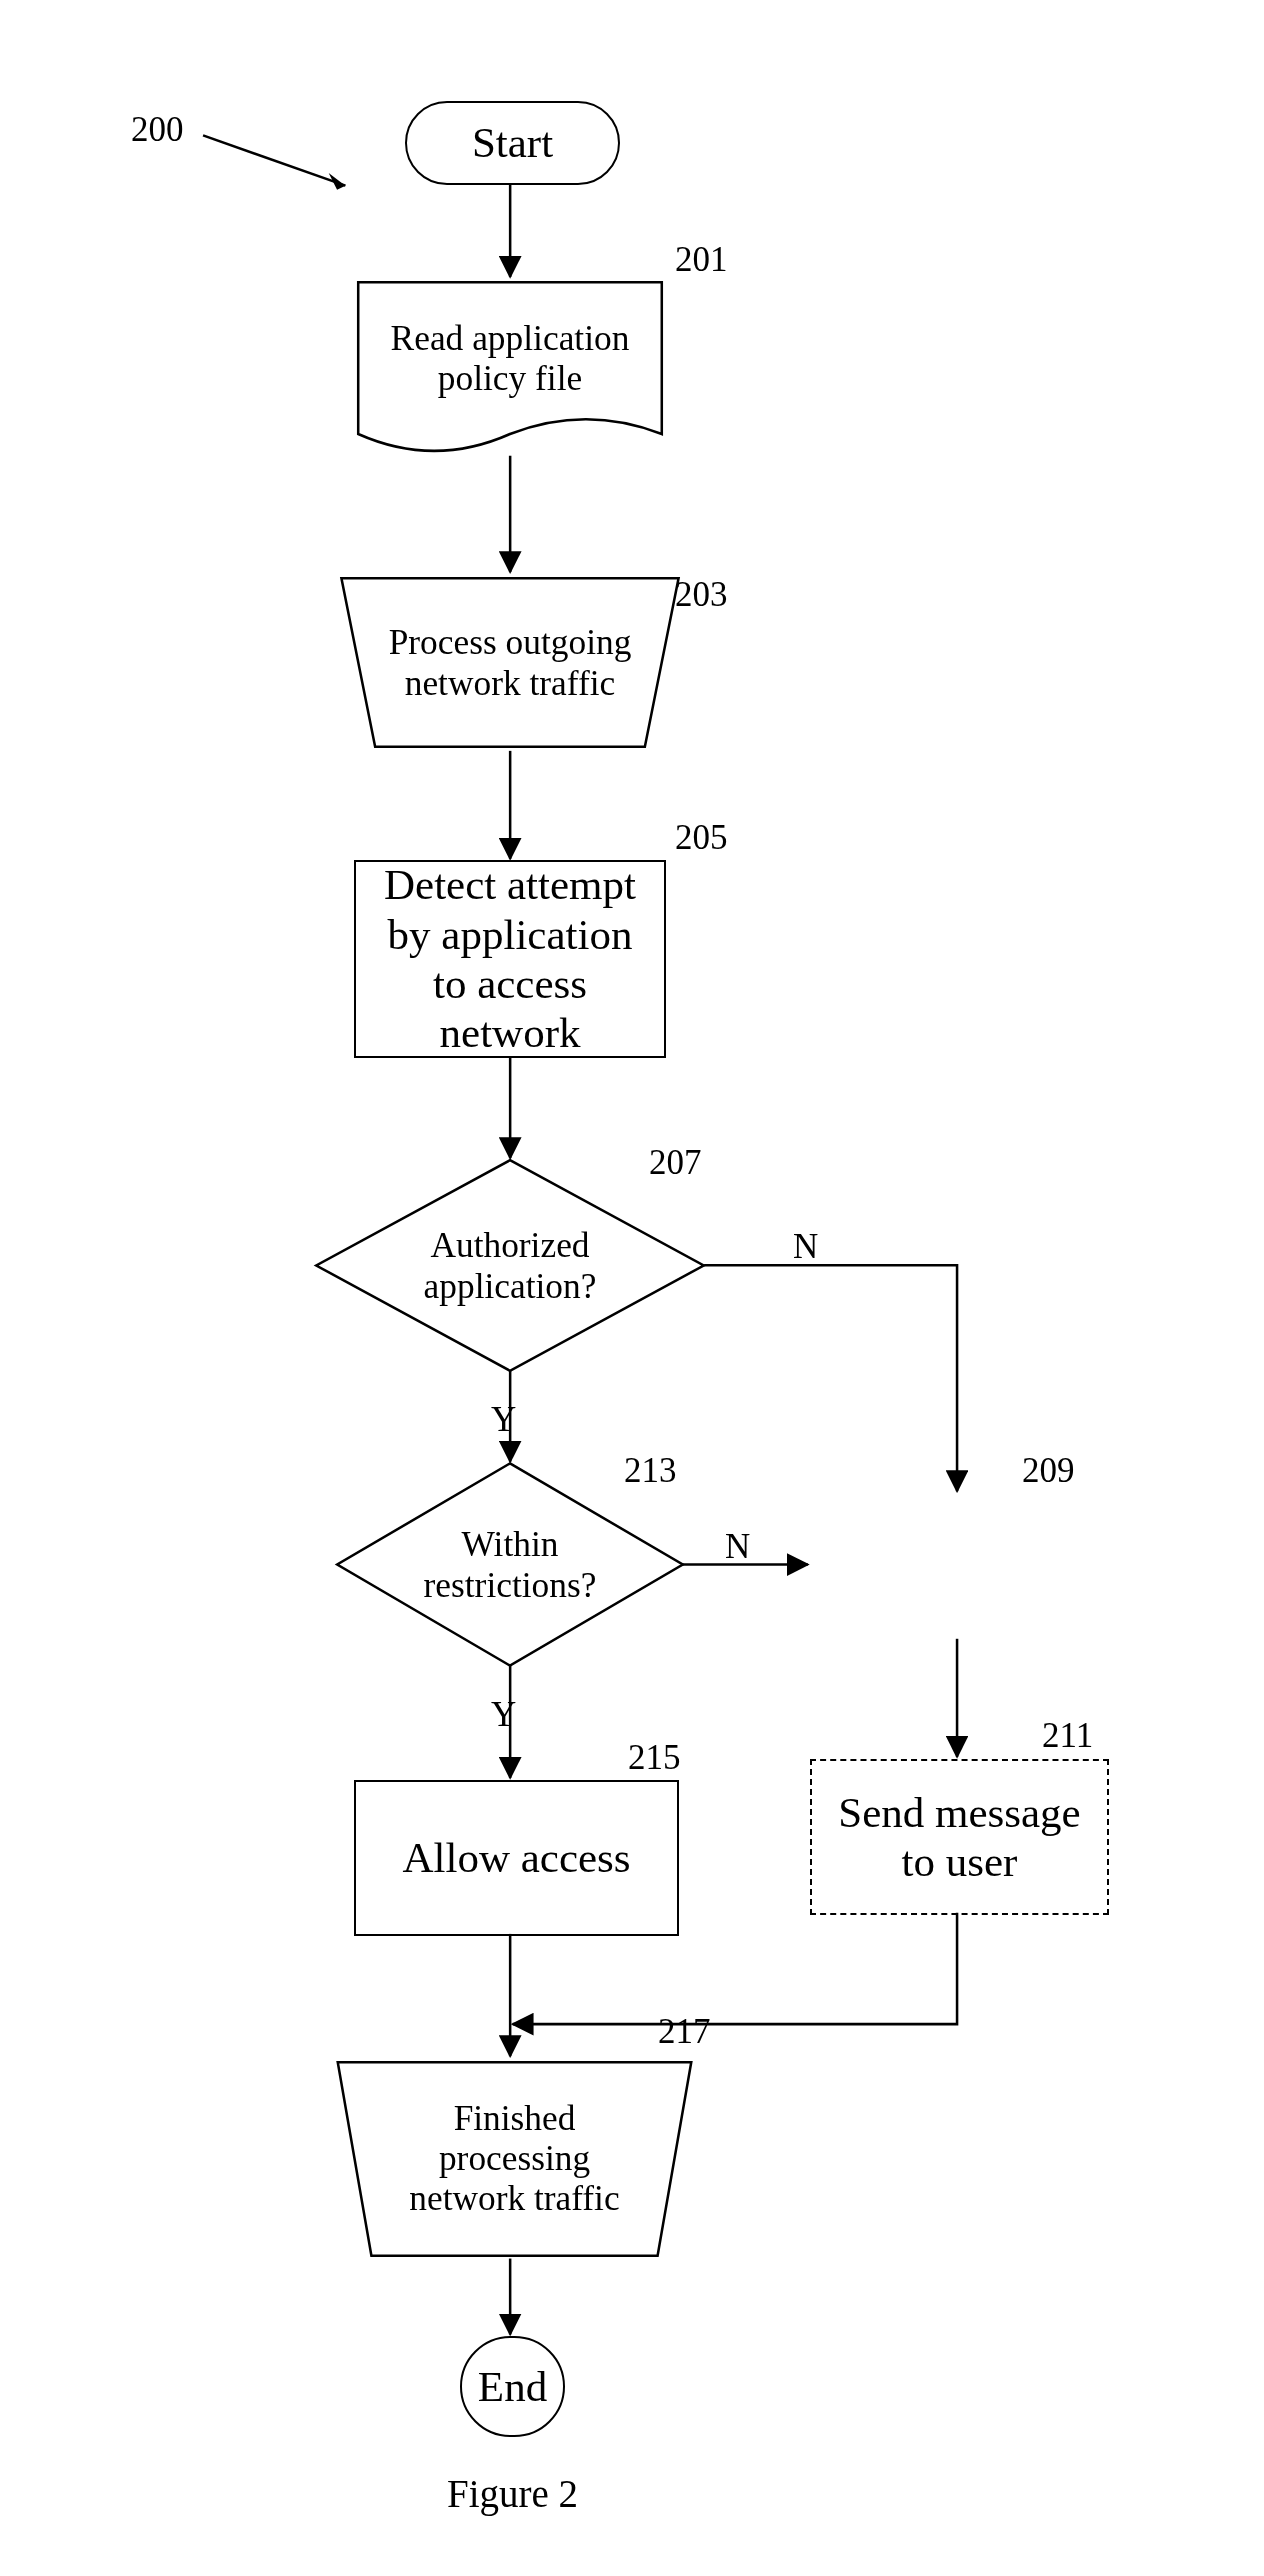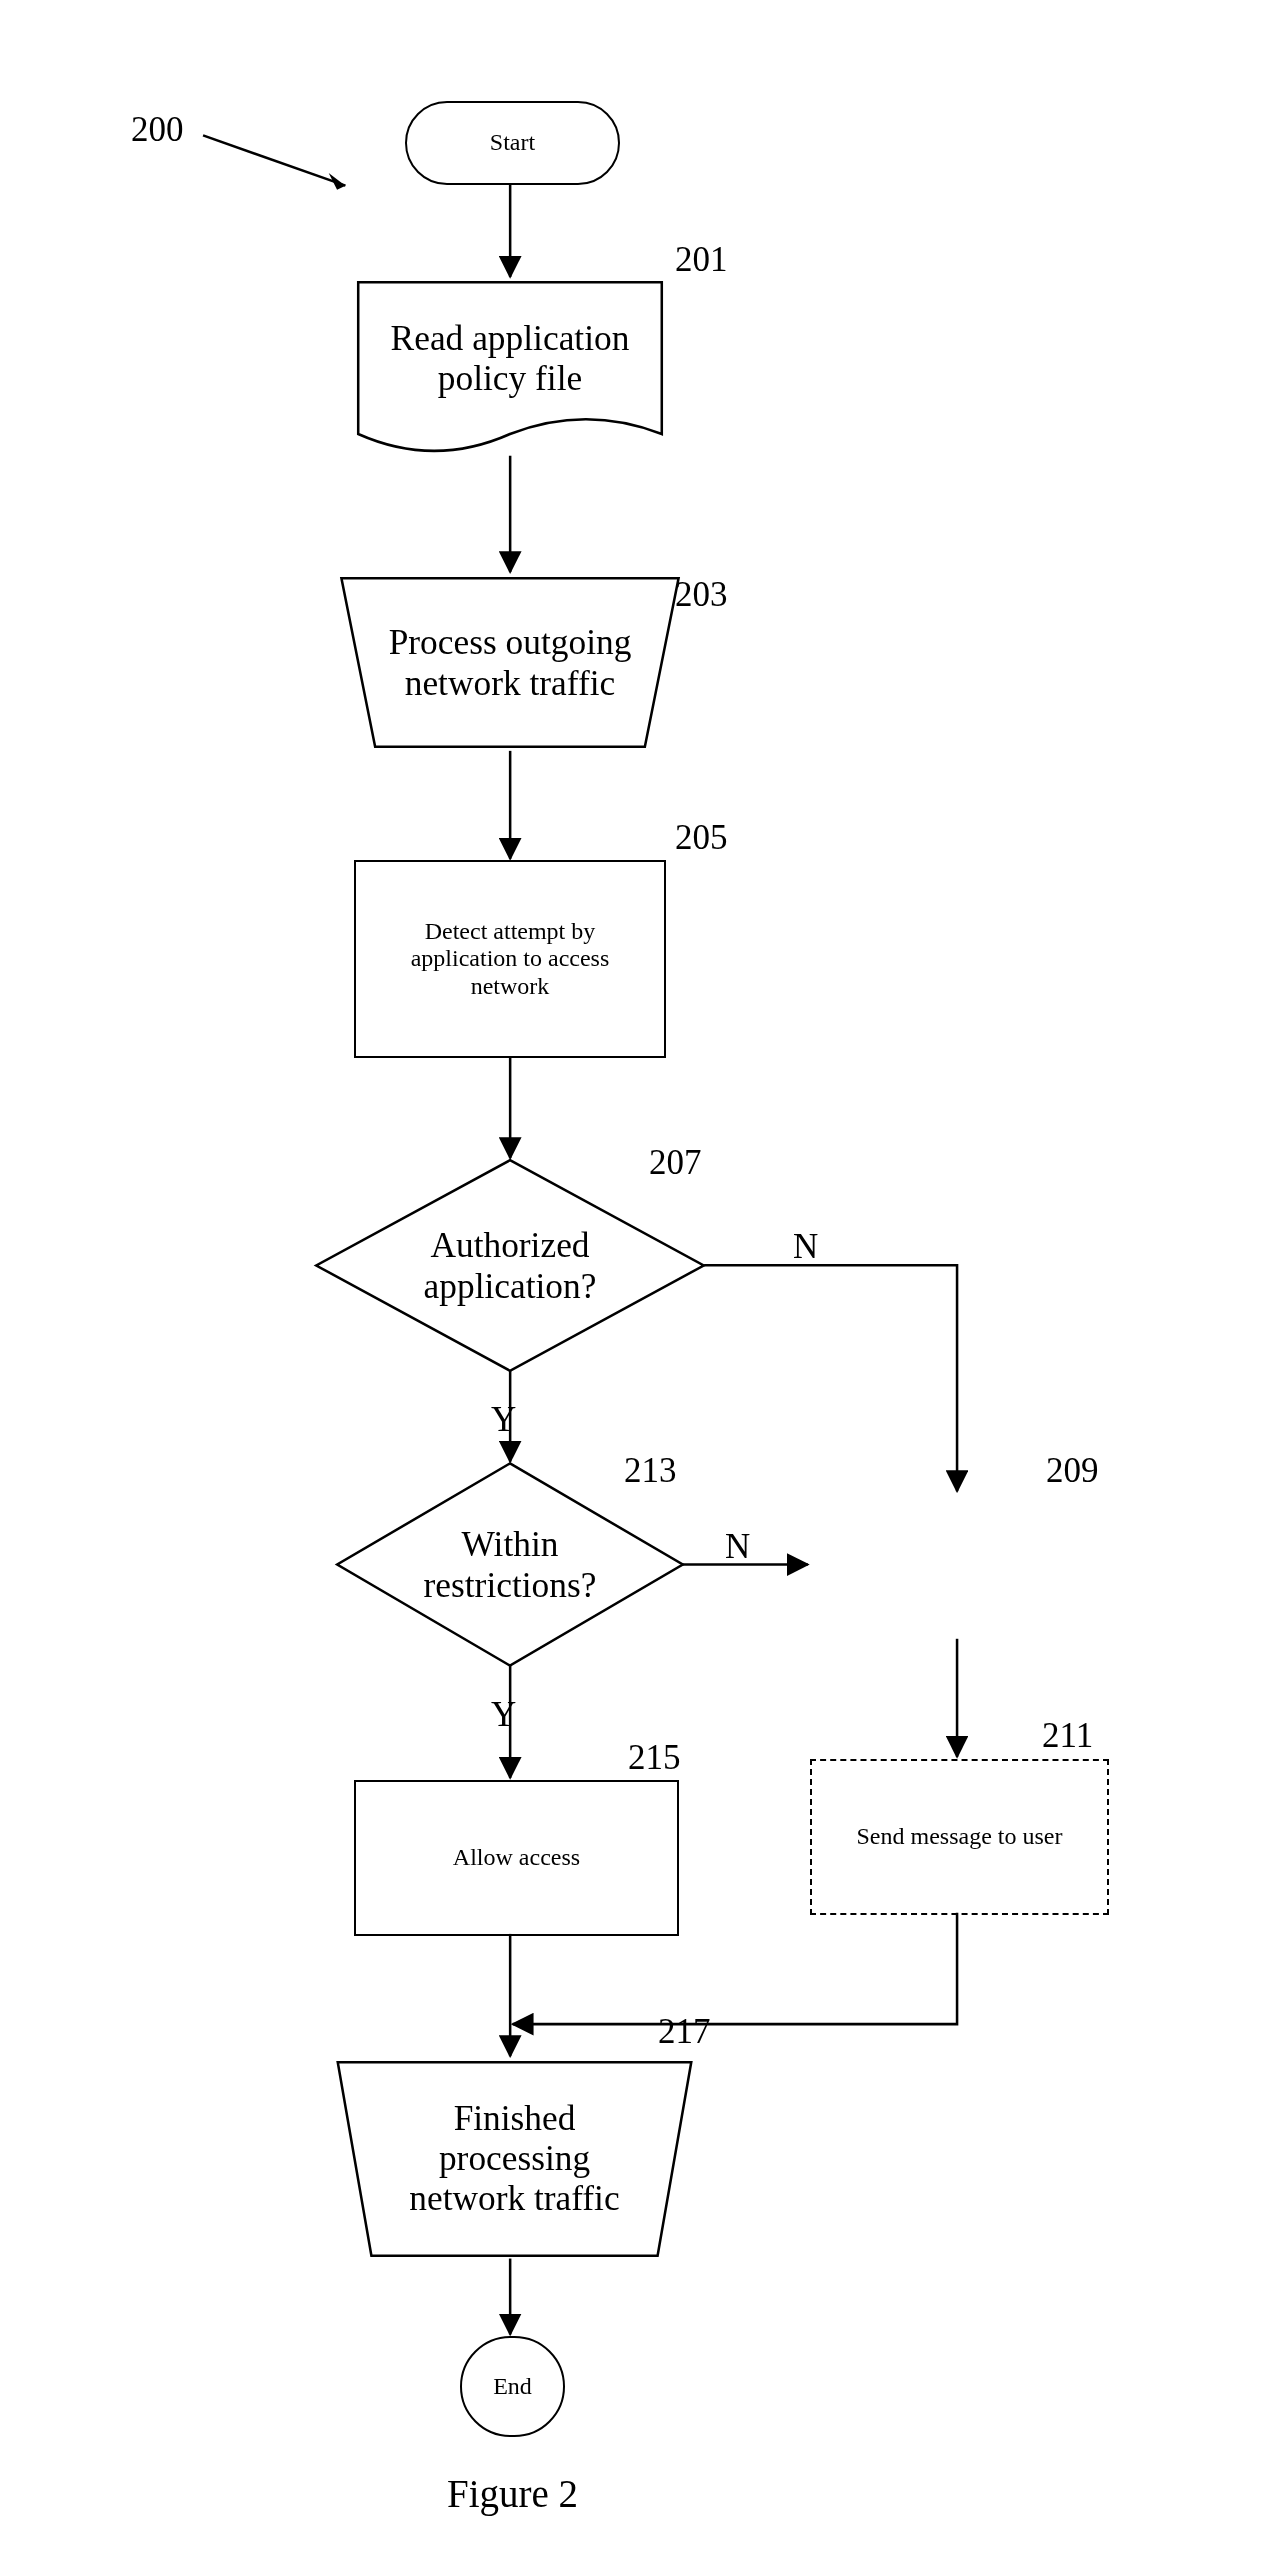--- a/index.html
+++ b/index.html
@@ -17,21 +17,21 @@
     position: absolute;
     font-size: 35px;
     color: #000;
   }
   .num {
     position: absolute;
     font-size: 35px;
     color: #000;
   }
   .shape-text {
-    font-size: 24px;
+    font-size: 43px;
     text-align: center;
     line-height: 1.15;
   }
   
   .terminator {
     position: absolute;
     border: 2.5px solid #000;
     border-radius: 843px;
     display: flex;
     align-items: center;
@@ -113,21 +113,21 @@
     <polygon points="235,5 465,130 235,255 5,130" fill="#fff" stroke="#000" stroke-width="3"></polygon>
     <text x="235" y="120"><tspan x="235" dy="0">Authorized</tspan><tspan x="235" dy="48">application?</tspan></text>
   </svg>
 
   <div class="num" style="left:624px; top:1451px;">213</div>
   <svg class="shape" style="left:333px; top:1459px;" width="354" height="211" viewBox="0 0 420 250">
     <polygon points="210,5 415,125 210,245 5,125" fill="#fff" stroke="#000" stroke-width="3"></polygon>
     <text x="210" y="115"><tspan x="210" dy="0">Within</tspan><tspan x="210" dy="48">restrictions?</tspan></text>
   </svg>
 
-  <div class="num" style="left:1046px; top:1451px;">209</div>
+  <div class="num" style="left:1022px; top:1451px;">209</div>
 
   <div class="num" style="left:1042px; top:1716px;">211</div>
   <div class="process dashed" style="left:810px; top:1759px; width:295px; height:152px;">
     <span class="shape-text" style="padding:0 8.4px;">Send message to user</span>
   </div>
 
   <div class="num" style="left:628px; top:1738px;">215</div>
   <div class="process" style="left:354px; top:1780px; width:321px; height:152px;">
     <span class="shape-text">Allow access</span>
   </div>

